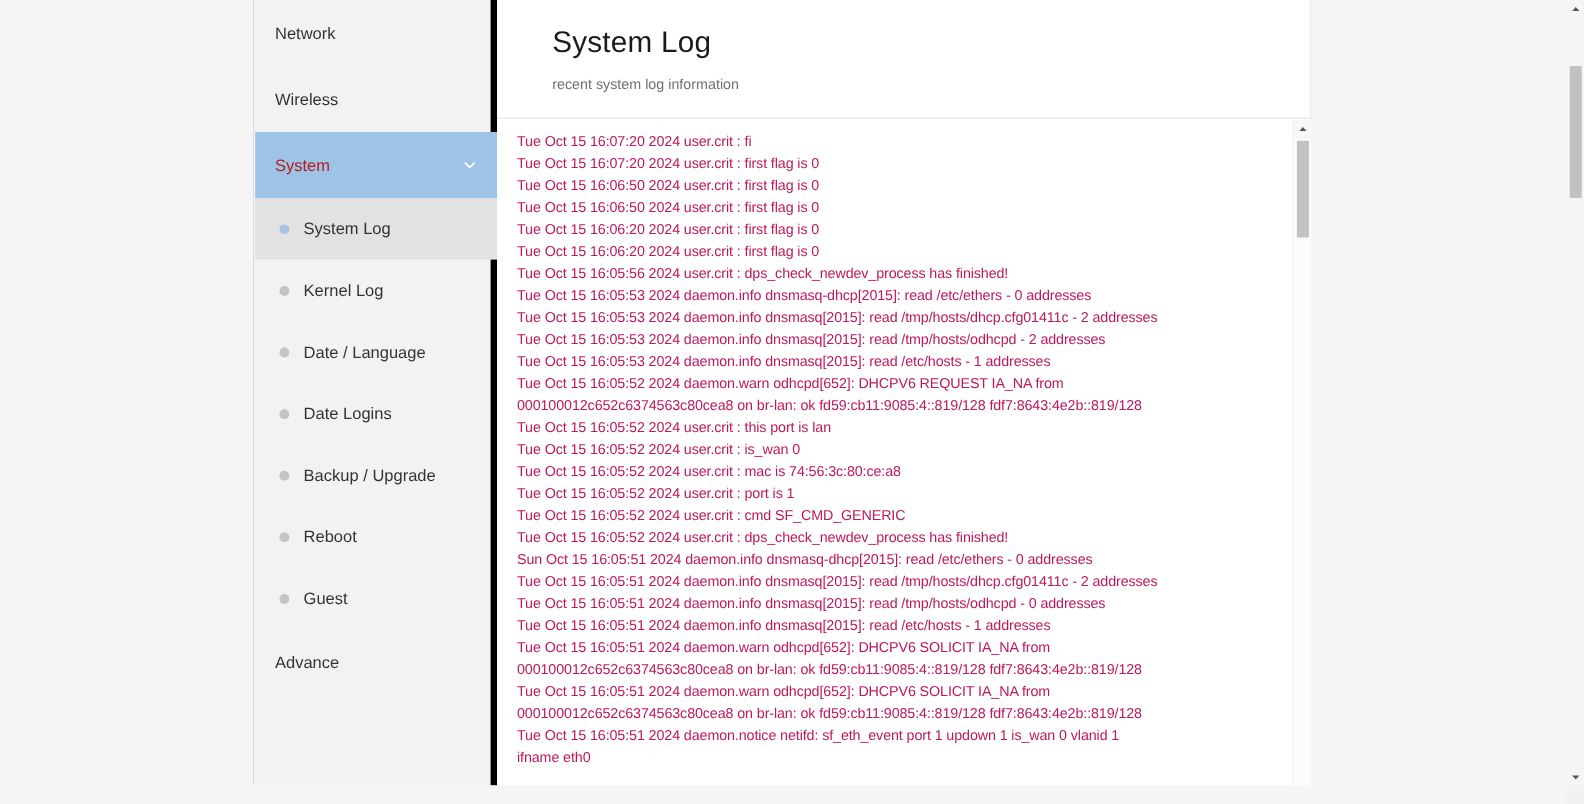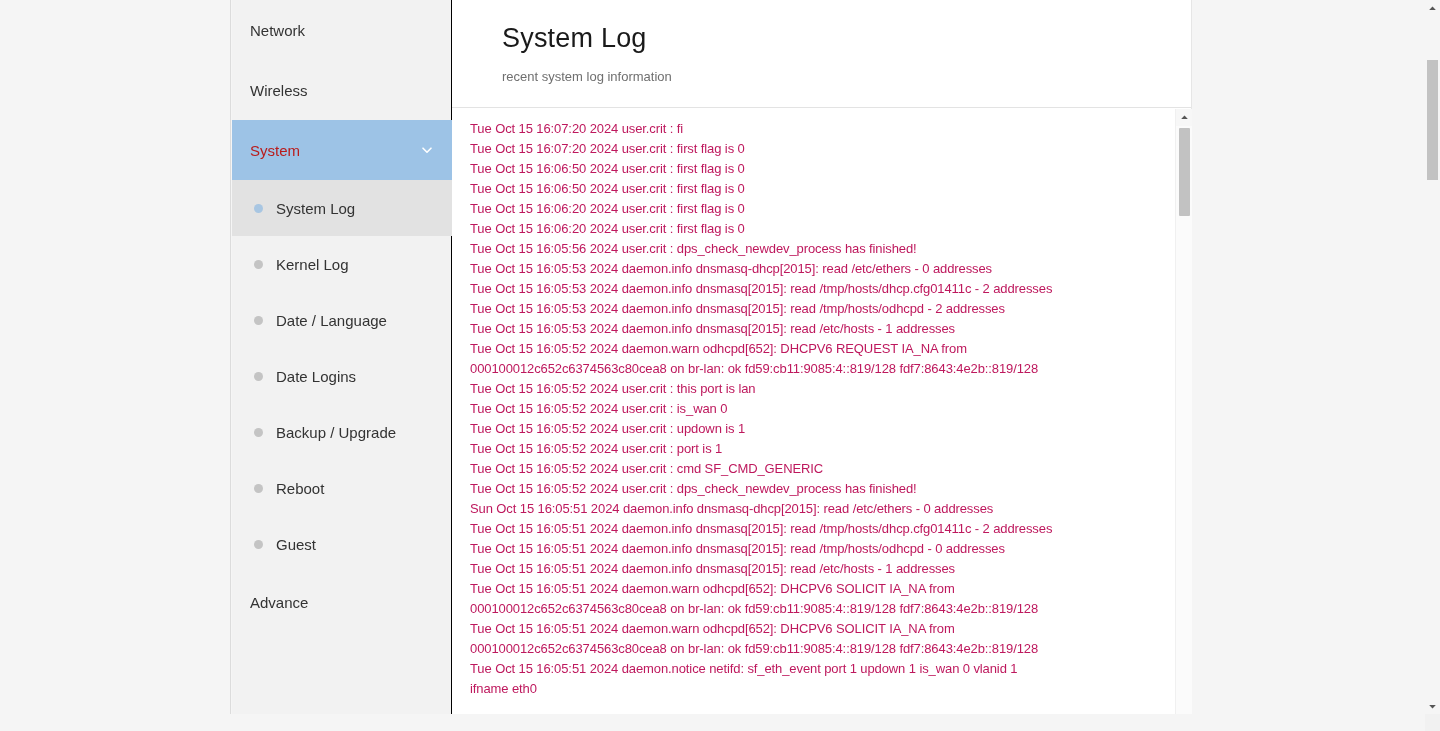--- a/index.html
+++ b/index.html
@@ -41,21 +41,21 @@
     border-right: 1px solid #dcdcdc;
   }
 
   
   .sidebar {
     position: absolute;
     left: 232px; top: 0;
     width: 220px;
     height: 714px;
     background: #f2f2f2;
-    border-right: 1px solid #000000;
+    border-right: 6px solid #000000;
   }
 
   .nav-top {
     position: absolute;
     left: 0; top: 0;
     width: 220px;
   }
 
   .nav-item {
     position: relative;
@@ -359,21 +359,21 @@
               <div class="log-line">Tue Oct 15 16:06:20 2024 user.crit : first flag is 0</div>
               <div class="log-line">Tue Oct 15 16:05:56 2024 user.crit : dps_check_newdev_process has finished!</div>
               <div class="log-line">Tue Oct 15 16:05:53 2024 daemon.info dnsmasq-dhcp[2015]: read /etc/ethers - 0 addresses</div>
               <div class="log-line">Tue Oct 15 16:05:53 2024 daemon.info dnsmasq[2015]: read /tmp/hosts/dhcp.cfg01411c - 2 addresses</div>
               <div class="log-line">Tue Oct 15 16:05:53 2024 daemon.info dnsmasq[2015]: read /tmp/hosts/odhcpd - 2 addresses</div>
               <div class="log-line">Tue Oct 15 16:05:53 2024 daemon.info dnsmasq[2015]: read /etc/hosts - 1 addresses</div>
               <div class="log-line">Tue Oct 15 16:05:52 2024 daemon.warn odhcpd[652]: DHCPV6 REQUEST IA_NA from</div>
               <div class="log-line">000100012c652c6374563c80cea8 on br-lan: ok fd59:cb11:9085:4::819/128 fdf7:8643:4e2b::819/128</div>
               <div class="log-line">Tue Oct 15 16:05:52 2024 user.crit : this port is lan</div>
               <div class="log-line">Tue Oct 15 16:05:52 2024 user.crit : is_wan 0</div>
-              <div class="log-line">Tue Oct 15 16:05:52 2024 user.crit : updown is 1</div>
+              <div class="log-line">Tue Oct 15 16:05:52 2024 user.crit : mac is 74:56:3c:80:ce:a8</div>
               <div class="log-line">Tue Oct 15 16:05:52 2024 user.crit : port is 1</div>
               <div class="log-line">Tue Oct 15 16:05:52 2024 user.crit : cmd SF_CMD_GENERIC</div>
               <div class="log-line">Tue Oct 15 16:05:52 2024 user.crit : dps_check_newdev_process has finished!</div>
               <div class="log-line">Sun Oct 15 16:05:51 2024 daemon.info dnsmasq-dhcp[2015]: read /etc/ethers - 0 addresses</div>
               <div class="log-line">Tue Oct 15 16:05:51 2024 daemon.info dnsmasq[2015]: read /tmp/hosts/dhcp.cfg01411c - 2 addresses</div>
               <div class="log-line">Tue Oct 15 16:05:51 2024 daemon.info dnsmasq[2015]: read /tmp/hosts/odhcpd - 0 addresses</div>
               <div class="log-line">Tue Oct 15 16:05:51 2024 daemon.info dnsmasq[2015]: read /etc/hosts - 1 addresses</div>
               <div class="log-line">Tue Oct 15 16:05:51 2024 daemon.warn odhcpd[652]: DHCPV6 SOLICIT IA_NA from</div>
               <div class="log-line">000100012c652c6374563c80cea8 on br-lan: ok fd59:cb11:9085:4::819/128 fdf7:8643:4e2b::819/128</div>
               <div class="log-line">Tue Oct 15 16:05:51 2024 daemon.warn odhcpd[652]: DHCPV6 SOLICIT IA_NA from</div>

